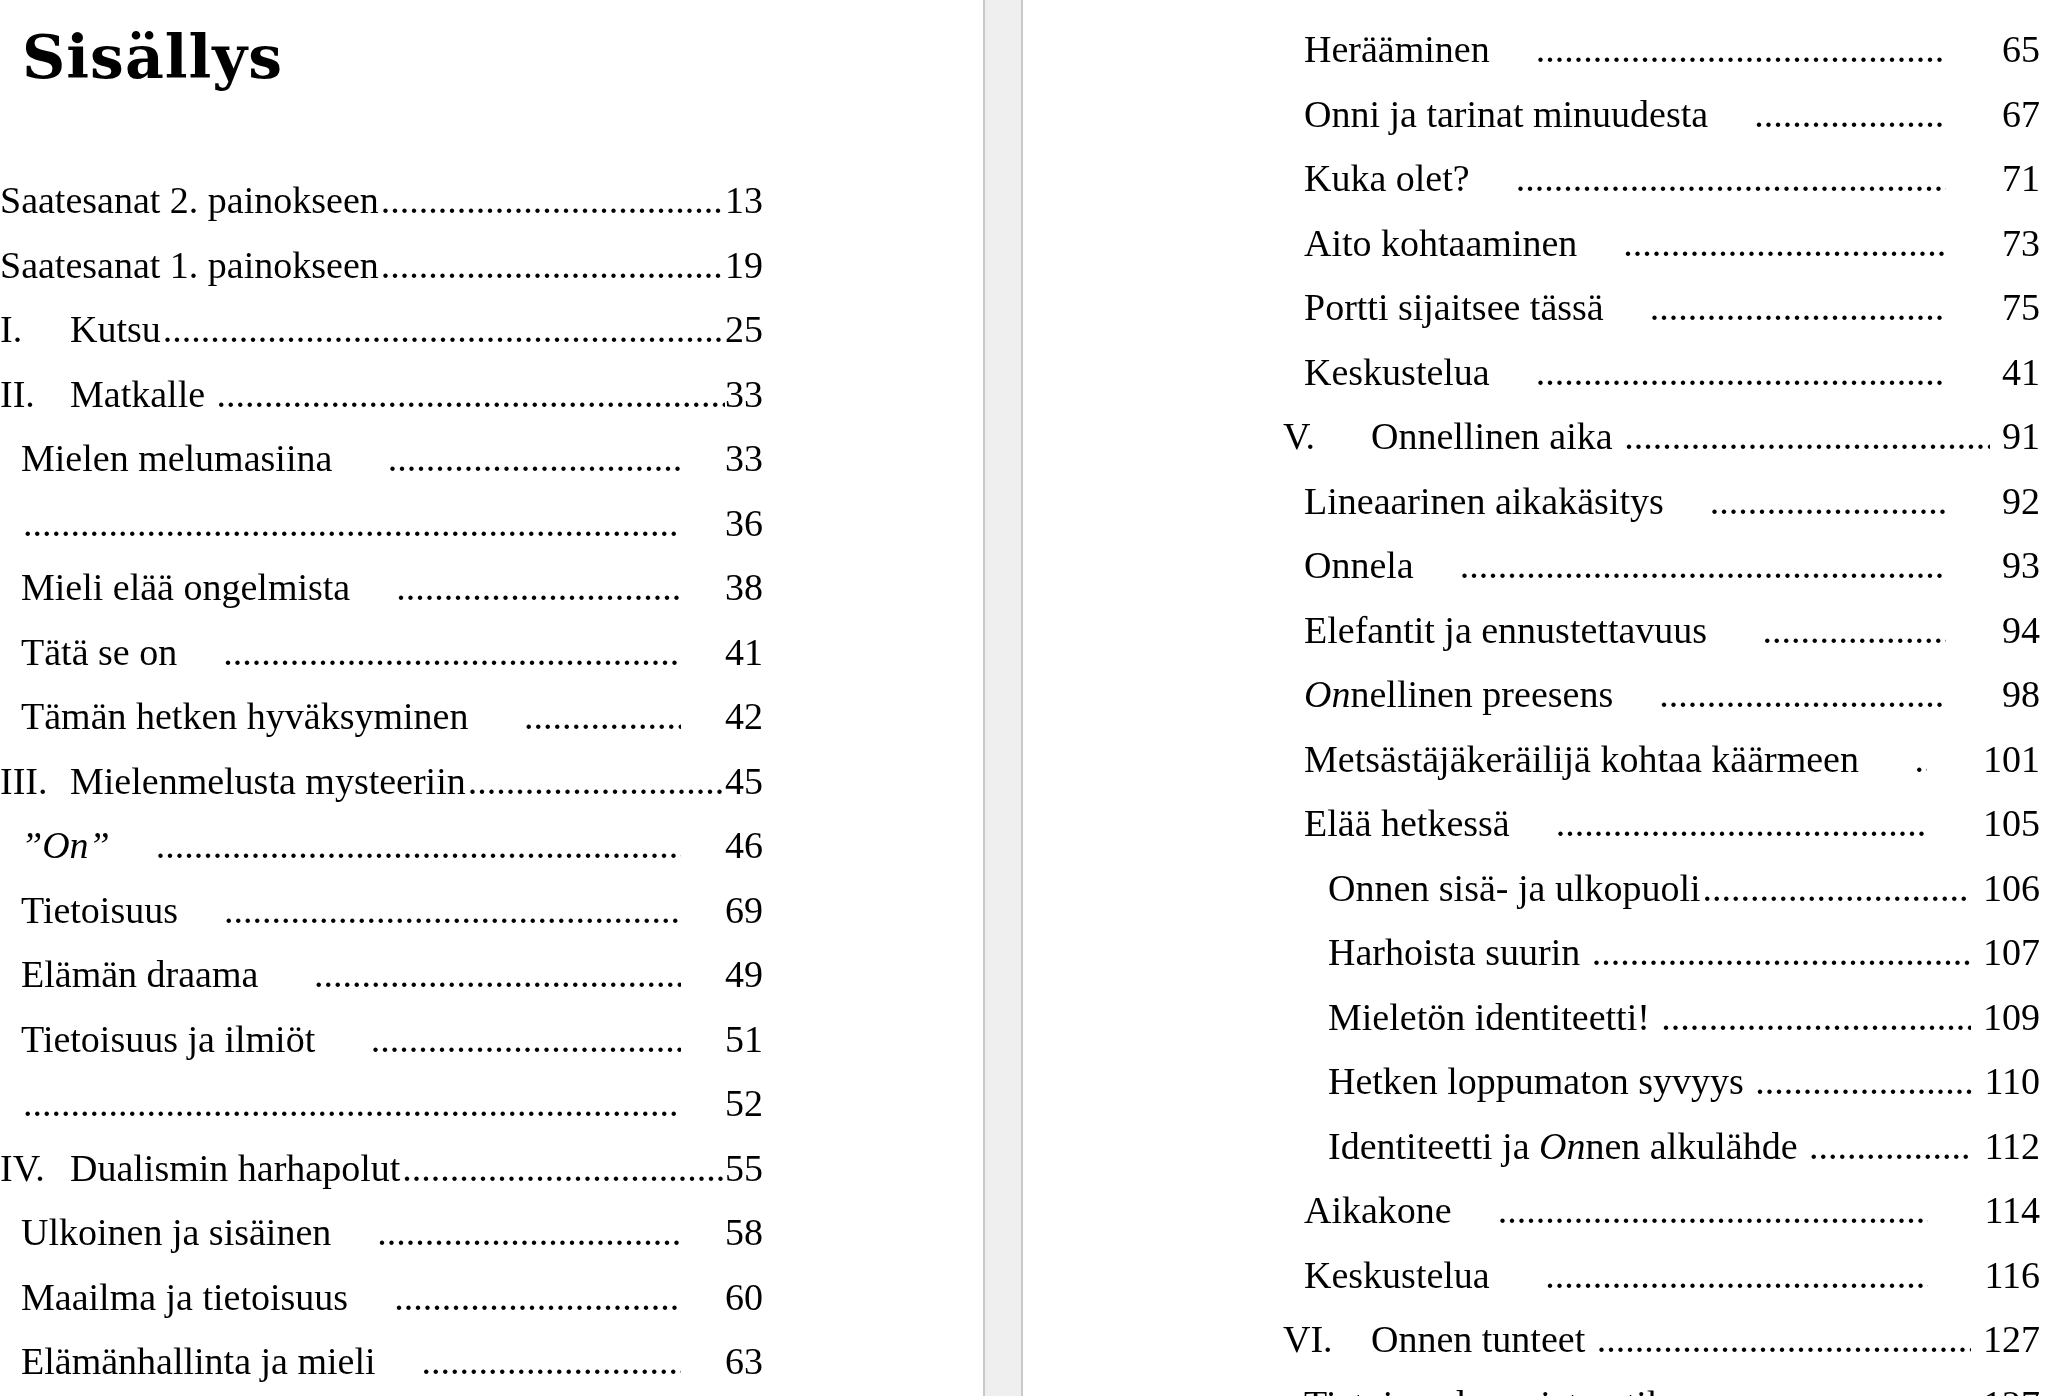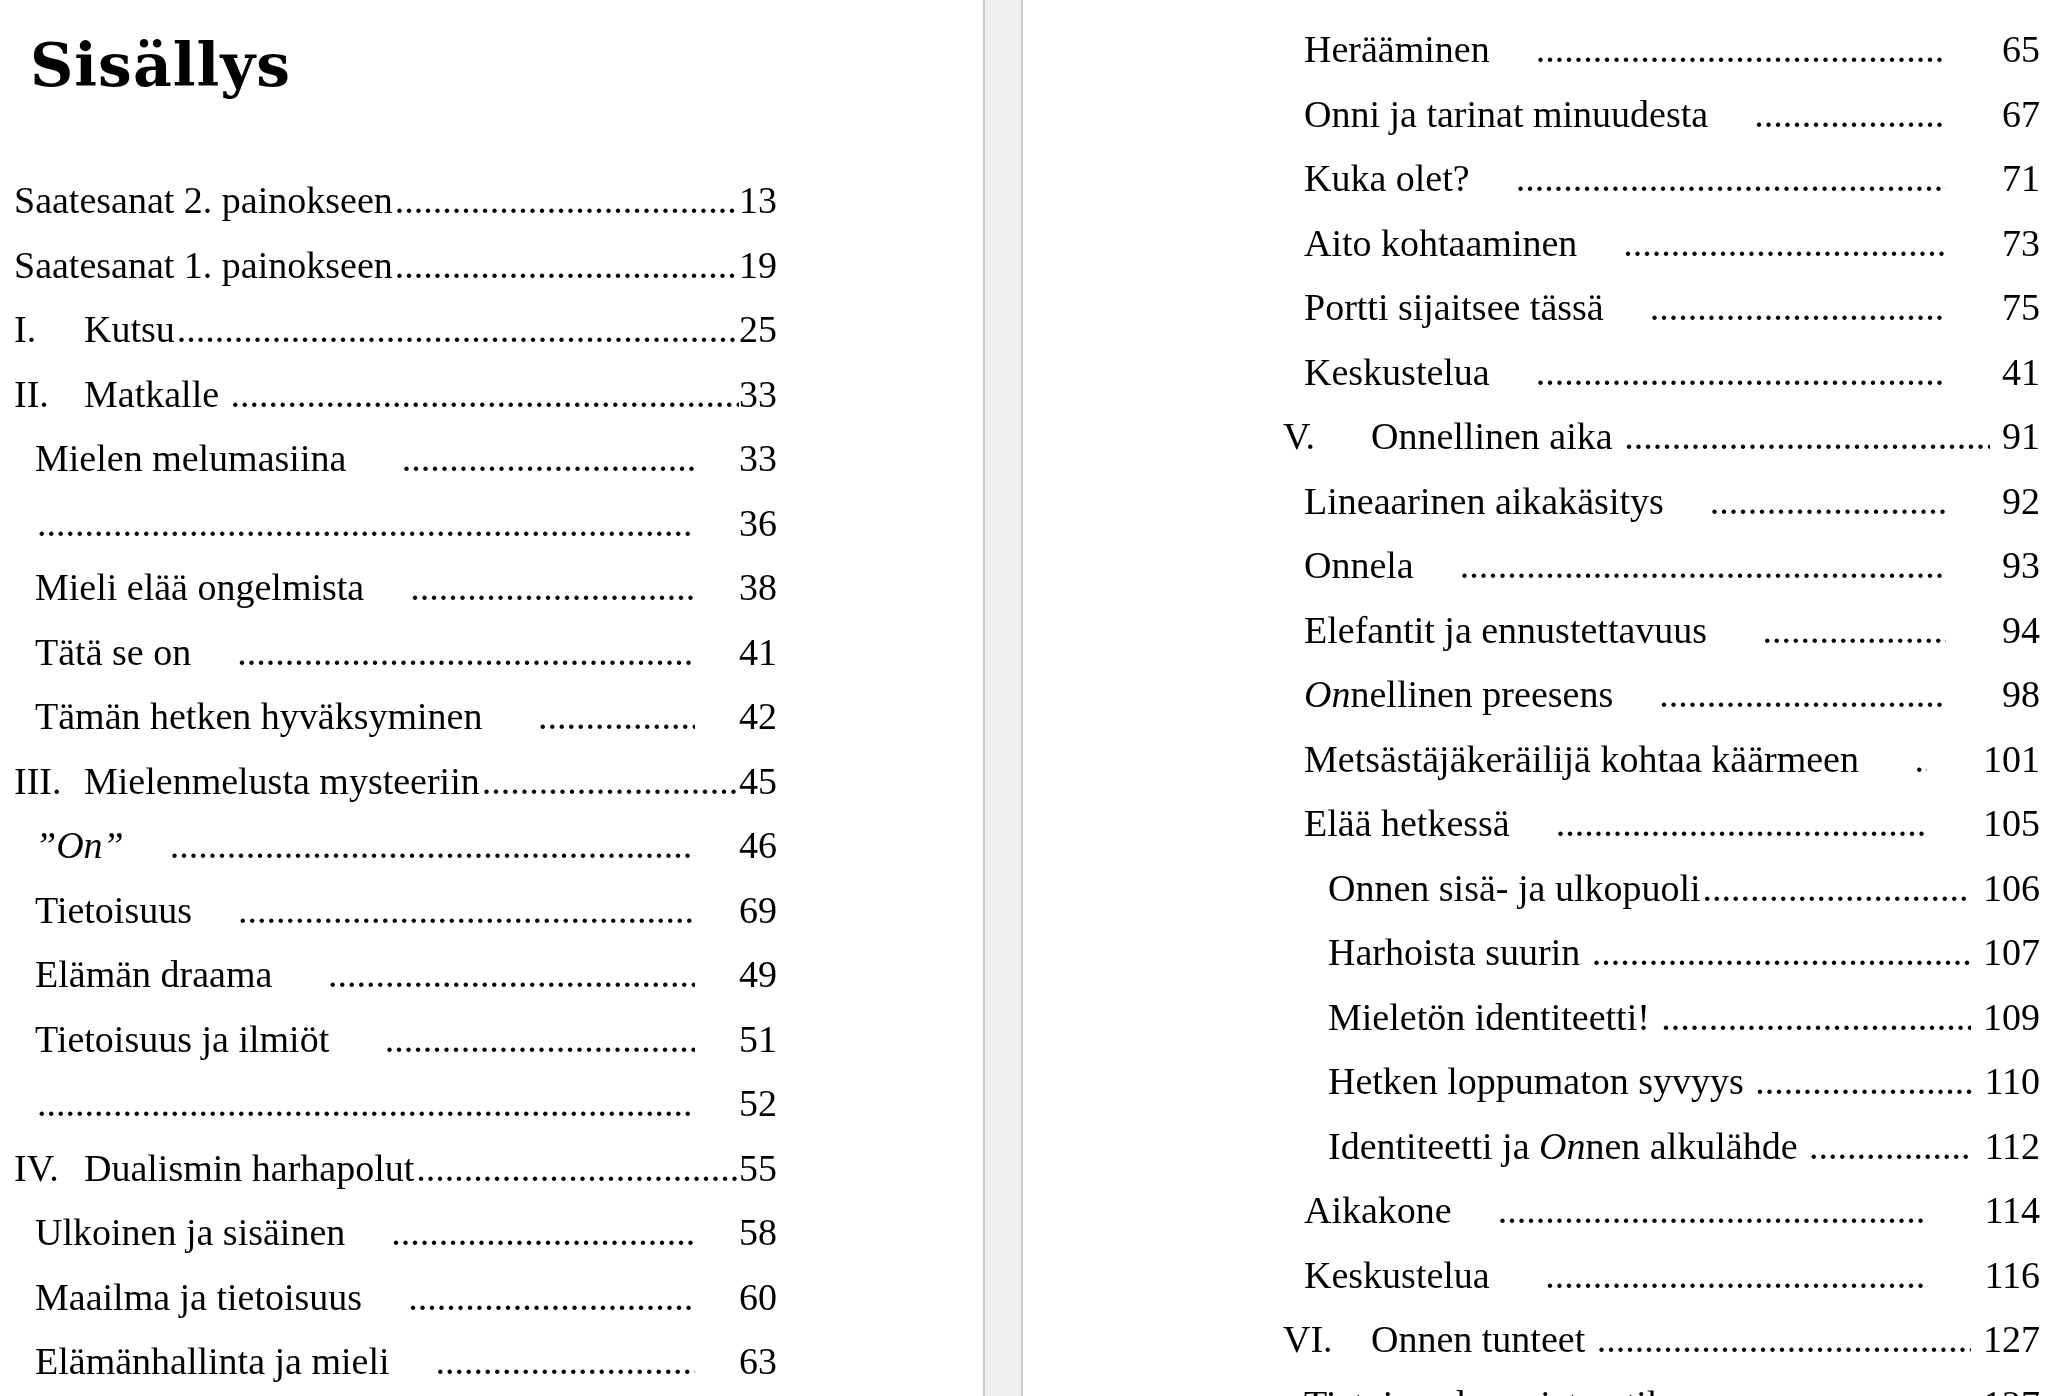--- a/index.html
+++ b/index.html
@@ -33,34 +33,34 @@
     width: 36px;
     height: 1396px;
     background: #efefef;
     border-left: 2px solid #c9c9c9;
     border-right: 2px solid #c9c9c9;
   }
   .title {
     position: absolute;
     left: 14px;
     top: 14px;
-    margin: 16px;
+    margin: 8px;
     font-family: "DejaVu Serif", serif;
     font-weight: 700;
     font-size: 60px;
     line-height: 70px;
     letter-spacing: 1px;
   }
   .toc {
     position: absolute;
     font-size: 38px;
     line-height: 64.5px;
     white-space: nowrap;
   }
-  .toc-left  { left: 14px;  top: 168px; width: 763px; }
+  .toc-left  { left: 0;  top: 168px; width: 763px; }
   .toc-right { left: 260px; top: 17px;  width: 757px; } 
   .row {
     display: flex;
     align-items: baseline;
     height: 64.5px;
   }
   .row.lvl1 { padding-left: 21px; gap: 44px; }
   .row.lvl2 { padding-left: 45px; }
   .numeral {
     flex: 0 0 auto;

